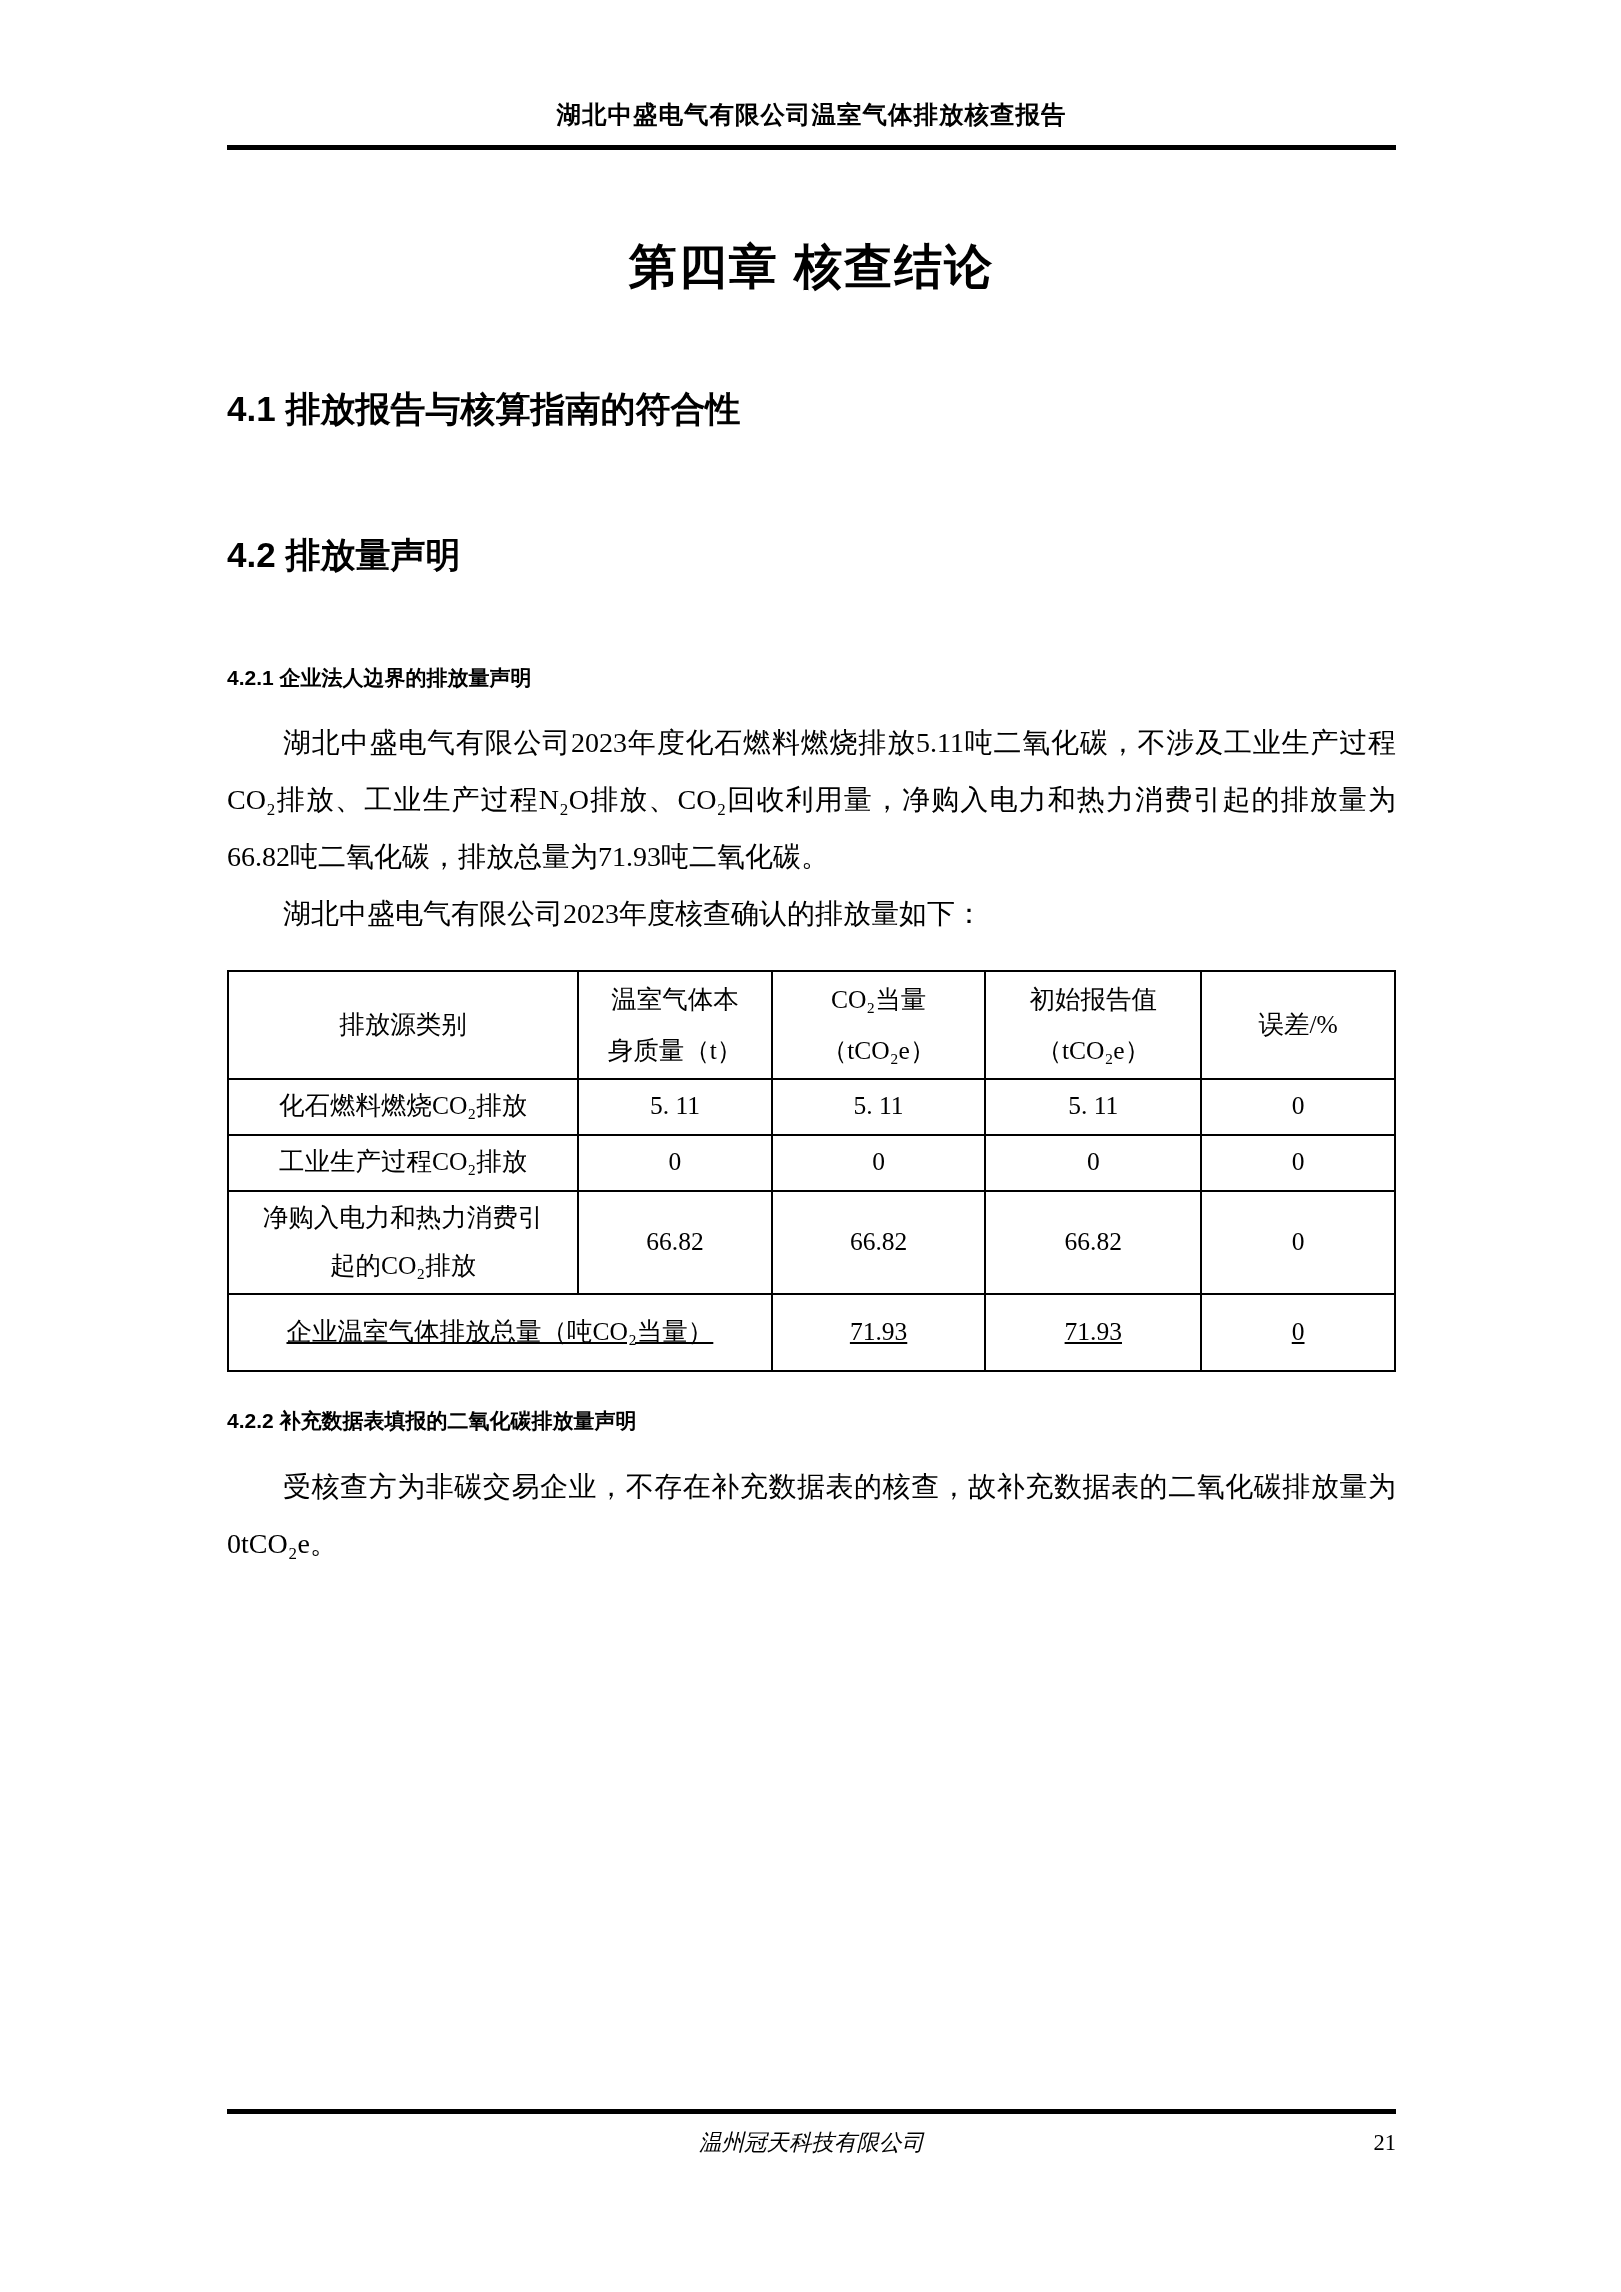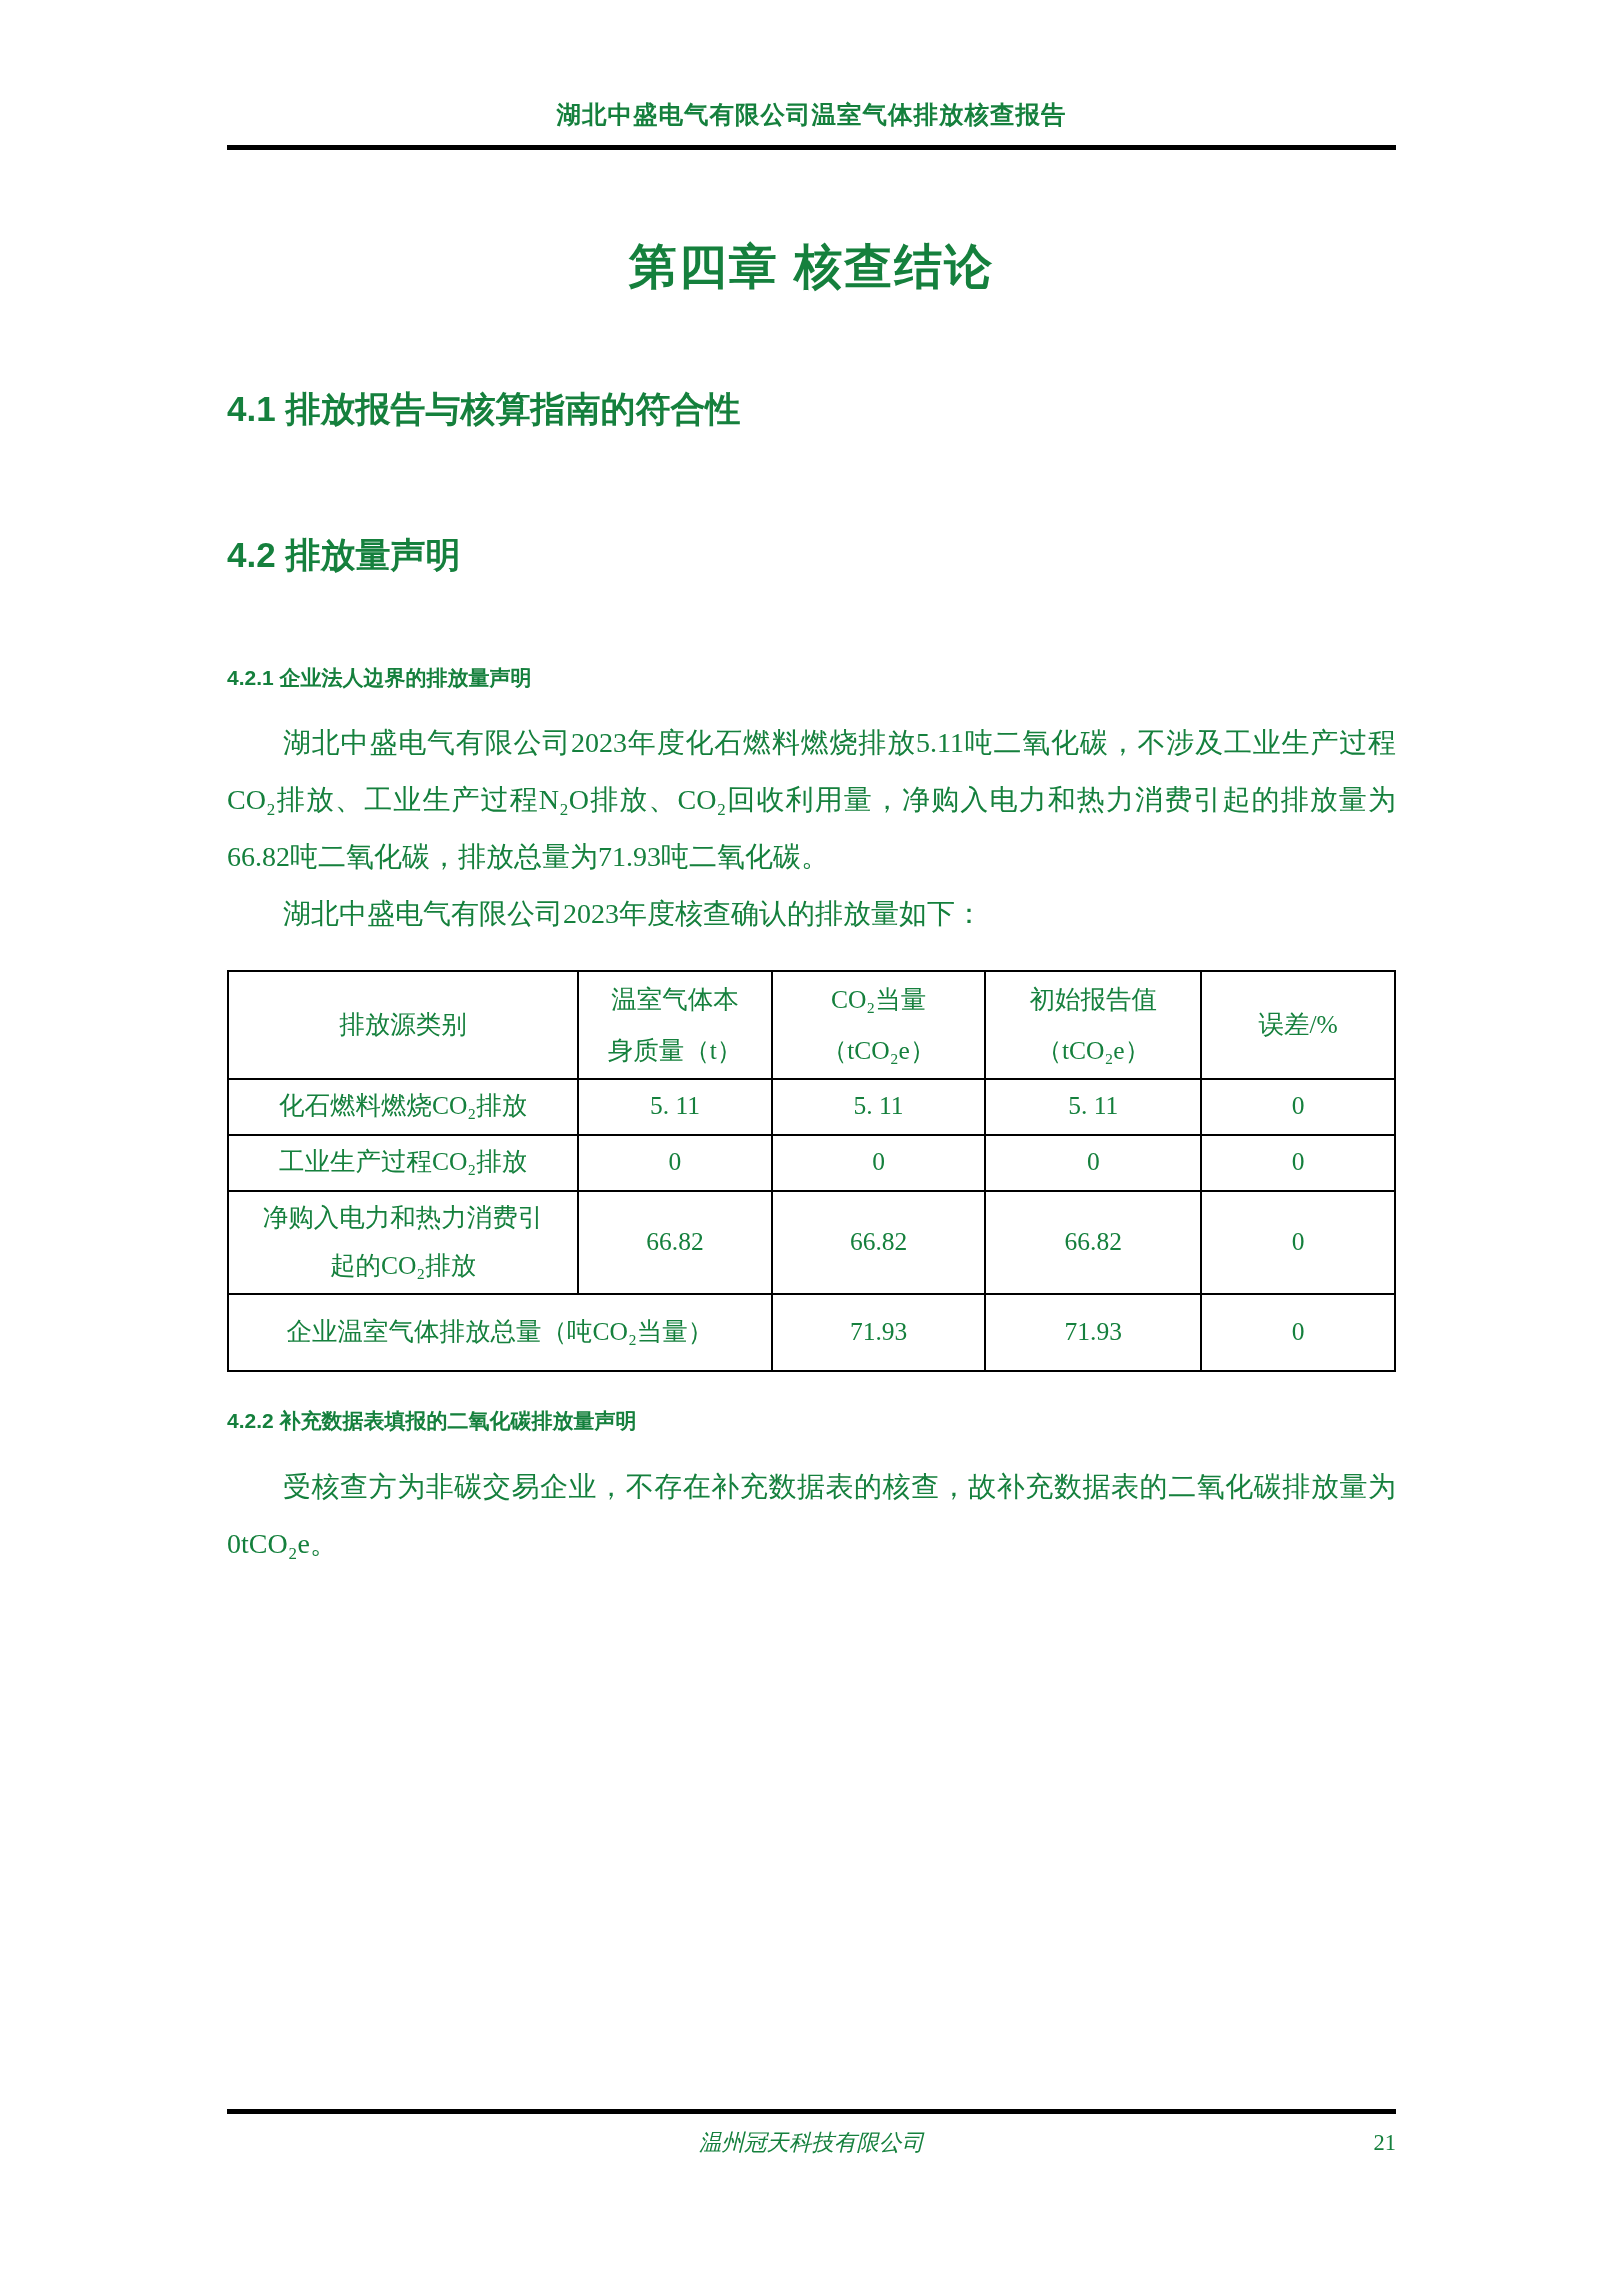--- a/index.html
+++ b/index.html
@@ -3,21 +3,21 @@
 <meta charset="utf-8">
 <style>
   * { margin: 0; padding: 0; box-sizing: border-box; }
   html, body { background: #e8e8e8; }
   .page {
     position: relative;
     width: 1621px;
     height: 2293px;
     margin: 0 auto;
     background: #ffffff;
-    color: #15803d;
+    color: #000000;
     font-family: "Liberation Serif", serif;
     overflow: hidden;
   }
   .content { padding: 0 225px 0 227px; }
 
   .header-title {
     margin-top: 98px;
     text-align: center;
     font-family: "Liberation Sans", sans-serif;
     font-weight: bold;
@@ -74,21 +74,21 @@
   .emission-table th, .emission-table td {
     border: 2px solid #000000;
     text-align: center;
     vertical-align: middle;
     font-weight: normal;
     padding: 2px 5.9px;
   }
   .emission-table th { height: 106px; line-height: 2.0; }
   .emission-table td { height: 56px; line-height: 1.9; }
   .emission-table .tall-row td { height: 101px; }
-  .emission-table .total-row td { height: 77px; }
+  .emission-table .total-row td { height: 77px; text-decoration: underline; }
   .preline { white-space: pre-line; }
 
   .footer {
     position: absolute;
     left: 227px;
     right: 225px;
     top: 2109px;
   }
   .footer-rule { height: 4.9px; background: #000000; }
   .footer-line {

